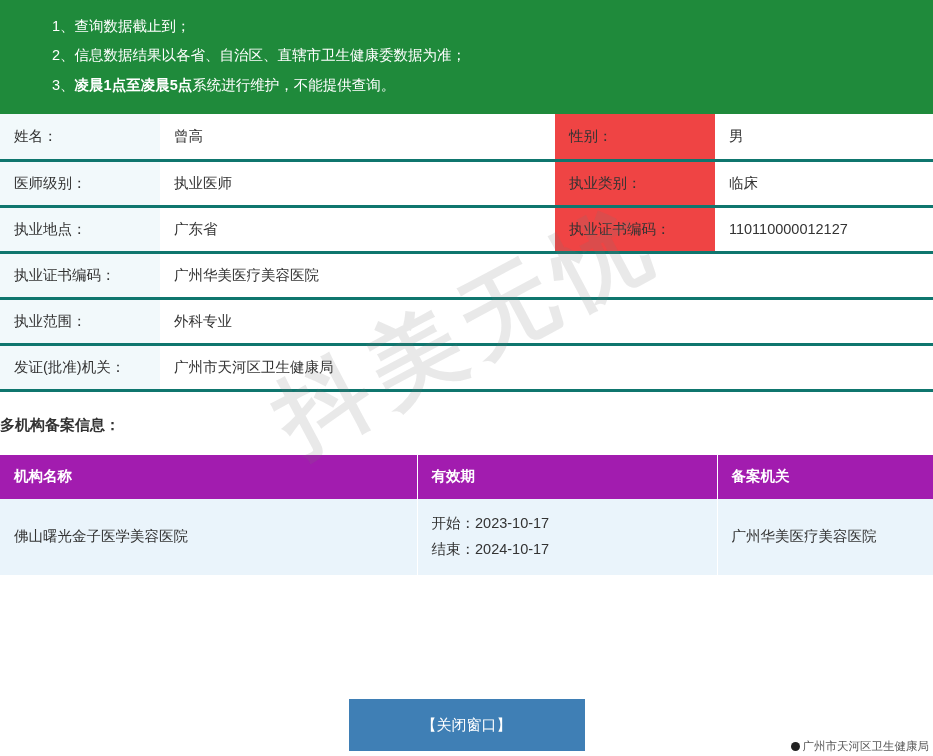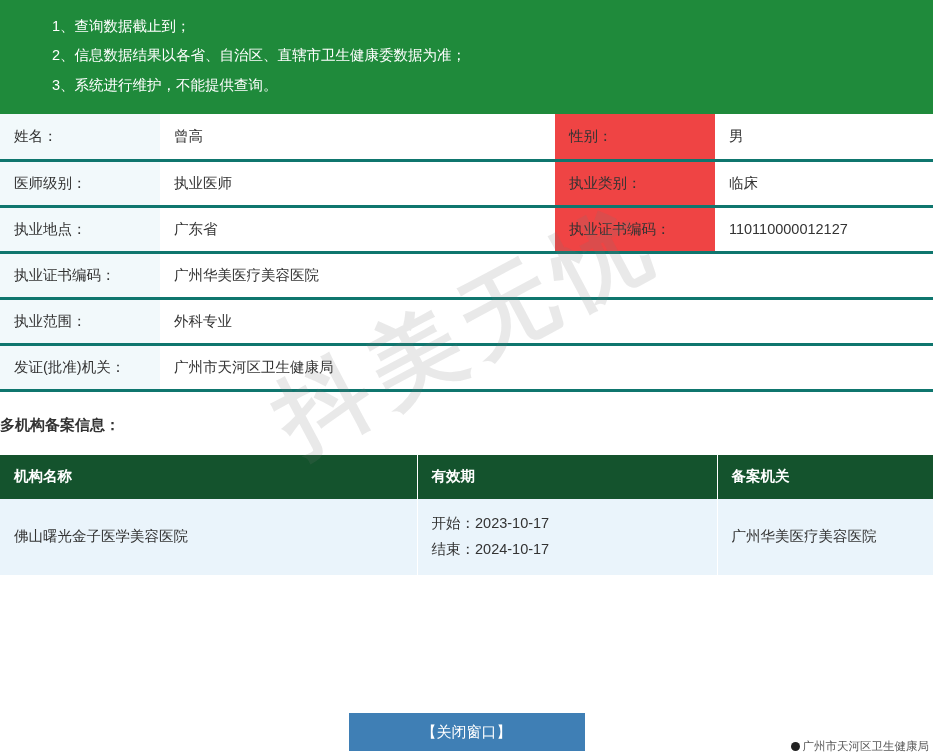--- a/index.html
+++ b/index.html
@@ -79,21 +79,21 @@
     padding: 24px 0 20px 0;
   }
 
   
   .rec-table {
     width: 933px;
     border-collapse: collapse;
     table-layout: fixed;
   }
   .rec-table thead th {
-    background: #14532d;
+    background: #a21caf;
     color: #ffffff;
     font-weight: bold;
     font-size: 14.5px;
     text-align: left;
     padding: 0 0 0 14px;
     height: 44px;
     border-right: 1px solid #ffffff;
     box-sizing: border-box;
   }
   .rec-table thead th:last-child { border-right: none; }
@@ -142,21 +142,21 @@
     bottom: 0;
     width: 933px;
     height: 120px;
   }
   .close-btn {
     position: absolute;
     left: 50%;
     transform: translateX(-50%);
     bottom: 5px;
     width: 236px;
-    height: 38px;
+    height: 52px;
     background: #3f7fb5;
     color: #ffffff;
     font-size: 15px;
     border: none;
     cursor: pointer;
     font-family: "Liberation Sans", sans-serif;
     display: flex;
     align-items: center;
     justify-content: center;
   }
@@ -189,20 +189,21 @@
   </div>
   <div class="notice-line">
     <span class="num">2、</span>
     <span>信息数据结果以各省、自治区、直辖市卫生健康委数据为准；</span>
     <b></b>
     <span></span>
   </div>
   <div class="notice-line">
     <span class="num">3、</span>
     <span></span>
+    <b>凌晨1点至凌晨5点</b>
     <span>系统进行维护，不能提供查询。</span>
   </div>
 </div>
 
 <table class="info-table">
   <tbody>
     <tr>
       <td class="label">姓名：</td>
       <td class="value">曾高</td>
       <td class="label-right">性别：</td>

